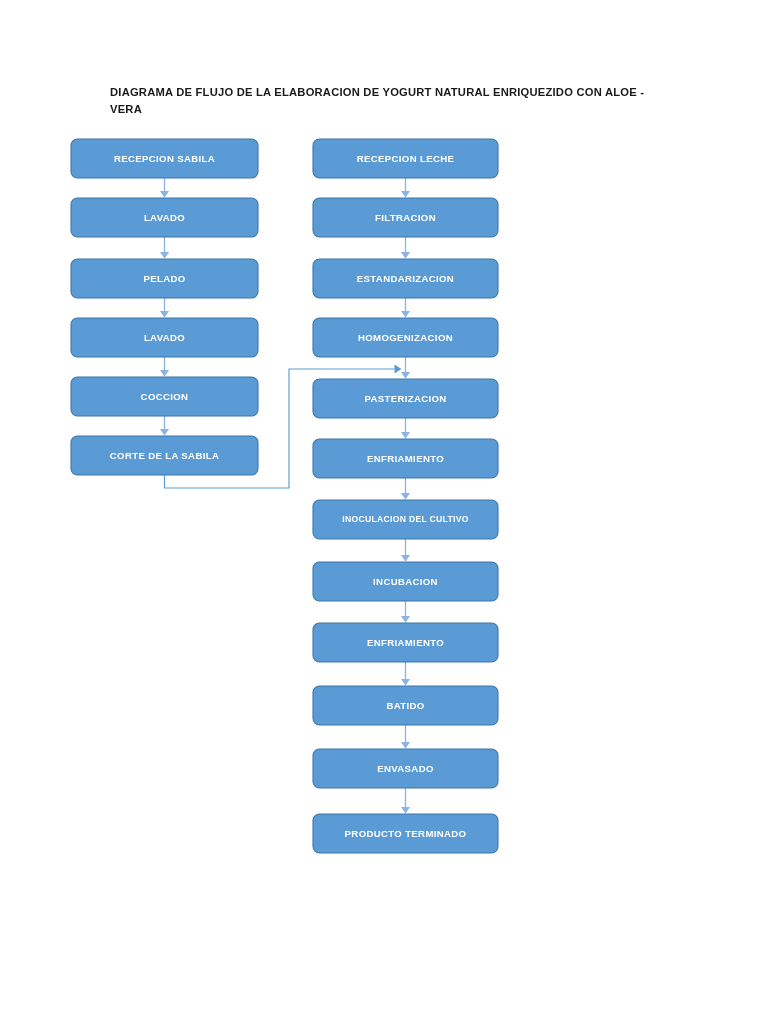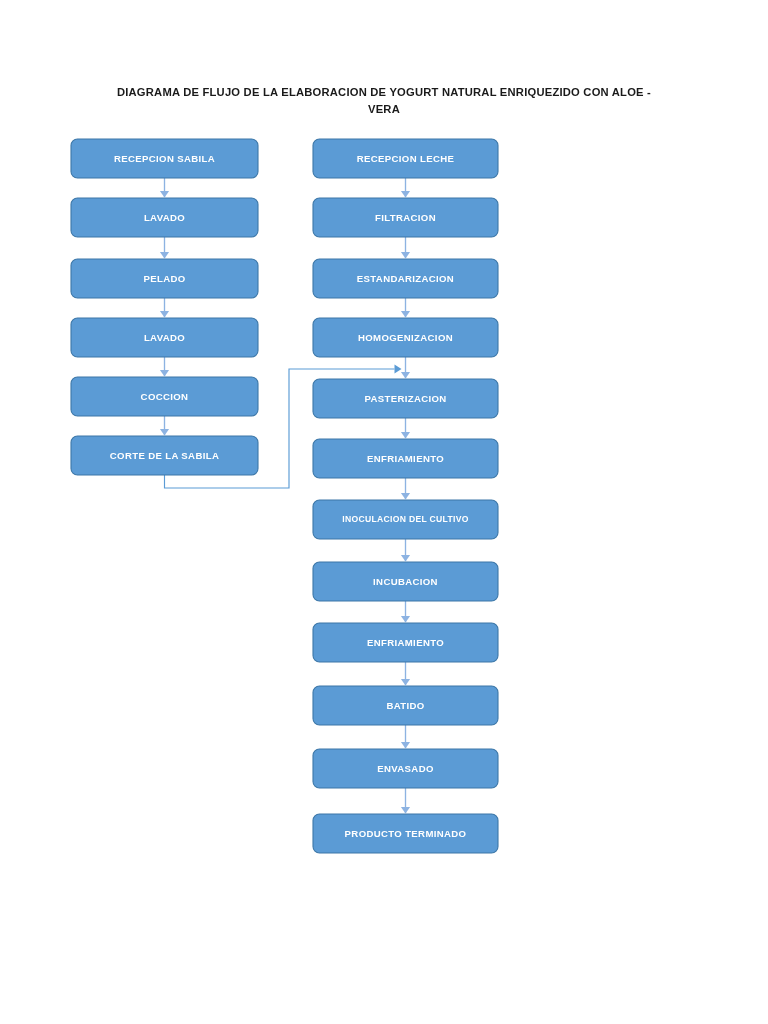--- a/index.html
+++ b/index.html
@@ -19,21 +19,21 @@
     left: 0; top: 0;
     width: 768px;
     height: 1024px;
     background: #ffffff;
   }
   #diagram-title {
     position: absolute;
     left: 110px;
     top: 84px;
     width: 548px;
-    text-align: center;
+    text-align: left;
     font-size: 11.2px;
     font-weight: bold;
     line-height: 1.55;
     color: #1a1a1a;
     letter-spacing: 0.02em;
     font-family: "Liberation Sans", sans-serif;
   }
   #flow-svg {
     position: absolute;
     left: 0;

